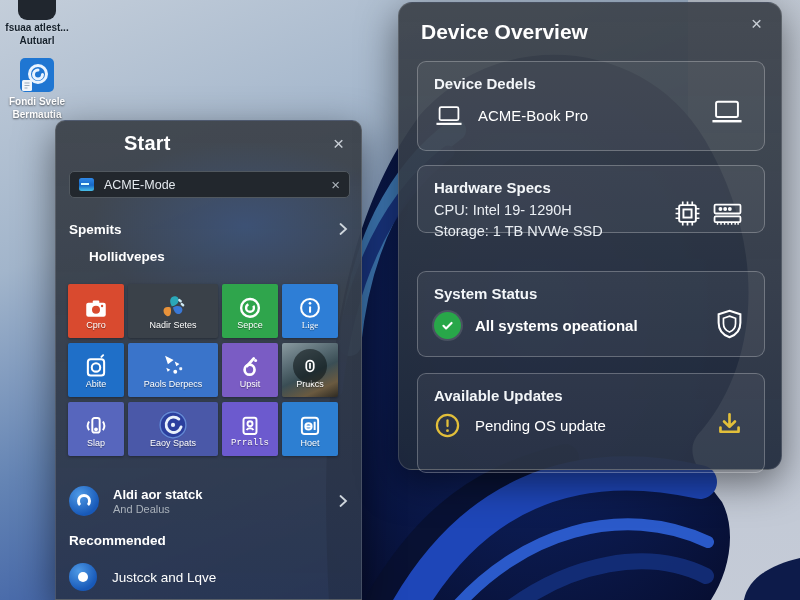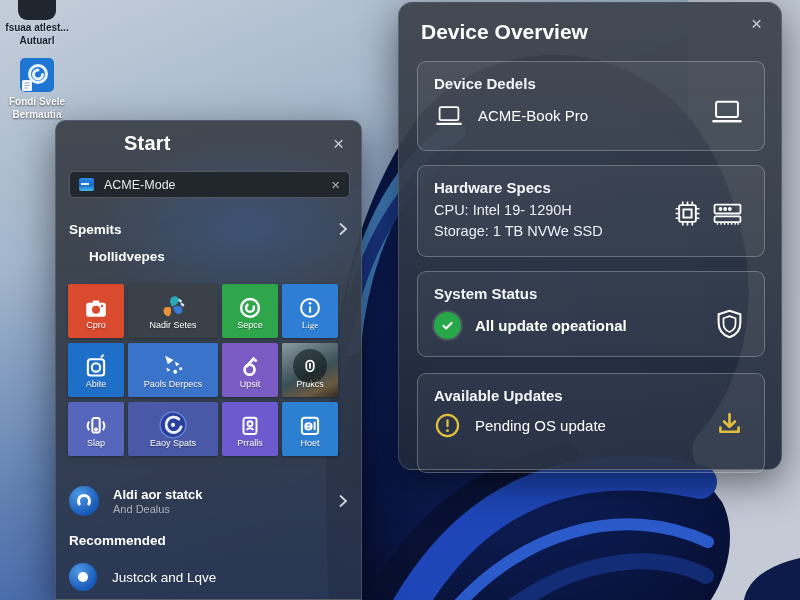--- a/index.html
+++ b/index.html
@@ -75,21 +75,21 @@
   #device-close { right:19px; top:11px; }
   .card { position:absolute; left:18px; width:348px; border-radius:9px;
     background:rgba(255,255,255,0.055); border:1px solid rgba(255,255,255,0.26); }
   .card .c-header { position:absolute; left:16px; top:13px; font-size:15px; font-weight:700; color:#f3f6f9; }
   .card .c-row { position:absolute; left:16px; display:flex; align-items:center; }
   .card .c-right { position:absolute; right:20px; display:flex; align-items:center; gap:8px; }
   #card-device { top:58px; height:90px; }
   #card-device .c-row { top:42px; }
   #card-device .c-row span { font-size:15px; margin-left:14px; }
   #card-device .c-right { top:36px; }
-  #card-specs { top:162px; height:92px; }
+  #card-specs { top:162px; height:68px; }
   .spec-lines { position:absolute; left:16px; top:34px; font-size:14.5px; line-height:21px; color:#eaeef3; }
   #card-specs .c-right { top:32px; }
   #card-status { top:268px; height:86px; }
   #card-status .c-row { top:40px; }
   #card-status .c-row span { font-size:15px; margin-left:14px; font-weight:700; }
   #card-status .c-right { top:36px; }
   #card-updates { top:370px; height:100px; }
   #card-updates .c-row { top:38px; }
   #card-updates .c-row span { font-size:15px; margin-left:14px; }
   #card-updates .c-right { top:36px; }
@@ -272,21 +272,21 @@
         <div class="t-icon">
           <svg width="34" height="34" viewBox="0 0 32 32">
               <circle cx="16" cy="16" r="13" fill="#2b3f9e"></circle>
               <circle cx="16" cy="16" r="12.2" fill="none" stroke="#7fa8e8" stroke-width="1.4" opacity="0.7"></circle>
               <path d="M21.5 10.5 a7.2 7.2 0 1 0 2.1 7.4" fill="none" stroke="#e9f1fb" stroke-width="2.7" stroke-linecap="round"></path>
               <circle cx="16" cy="16" r="2" fill="#e9f1fb"></circle>
             </svg>
         </div>
         <div class="t-label">Eaoy Spats</div>
       </div>
-      <div class="tile" style="background-color: rgb(108, 90, 206);">
+      <div class="tile" style="background-color: rgb(108, 90, 206); font-family: Liberation Mono, monospace;">
         <div class="t-icon">
           <svg width="26" height="26" viewBox="0 0 24 24" fill="none" stroke="#fff" stroke-width="1.8">
               <rect x="6" y="4.5" width="12" height="15" rx="2"></rect>
               <circle cx="12" cy="10" r="2.3"></circle>
               <path d="M8.8 15.8 c1.6-2.1 4.8-2.1 6.4 0"></path>
             </svg>
         </div>
         <div class="t-label">Prralls</div>
       </div>
       <div class="tile" style="background-color: rgb(45, 127, 210);">
@@ -369,21 +369,21 @@
     </div>
 
     <div class="card" id="card-status">
       <div class="c-header">System Status</div>
       <div class="c-row">
         <div class="check-circle">
           <svg width="15" height="15" viewBox="0 0 24 24" fill="none" stroke="#fff" stroke-width="3.4" stroke-linecap="round" stroke-linejoin="round">
               <path d="M5.5 12.5 l4.2 4.2 L18.5 8"></path>
             </svg>
         </div>
-        <span>All update opeational</span>
+        <span>All systems opeational</span>
       </div>
       <div class="c-right">
         <svg width="29" height="32" viewBox="0 0 24 26" fill="none" stroke="#fff" stroke-width="1.7">
             <path d="M12 2 L21 5 V12 C21 19 16.5 22.5 12 24 C7.5 22.5 3 19 3 12 V5 Z"></path>
             <path d="M12 6.5 L17 8.3 V12.5 C17 16.5 14.5 18.6 12 19.6 C9.5 18.6 7 16.5 7 12.5 V8.3 Z" stroke-width="1.4"></path>
           </svg>
       </div>
     </div>
 
     <div class="card" id="card-updates">

